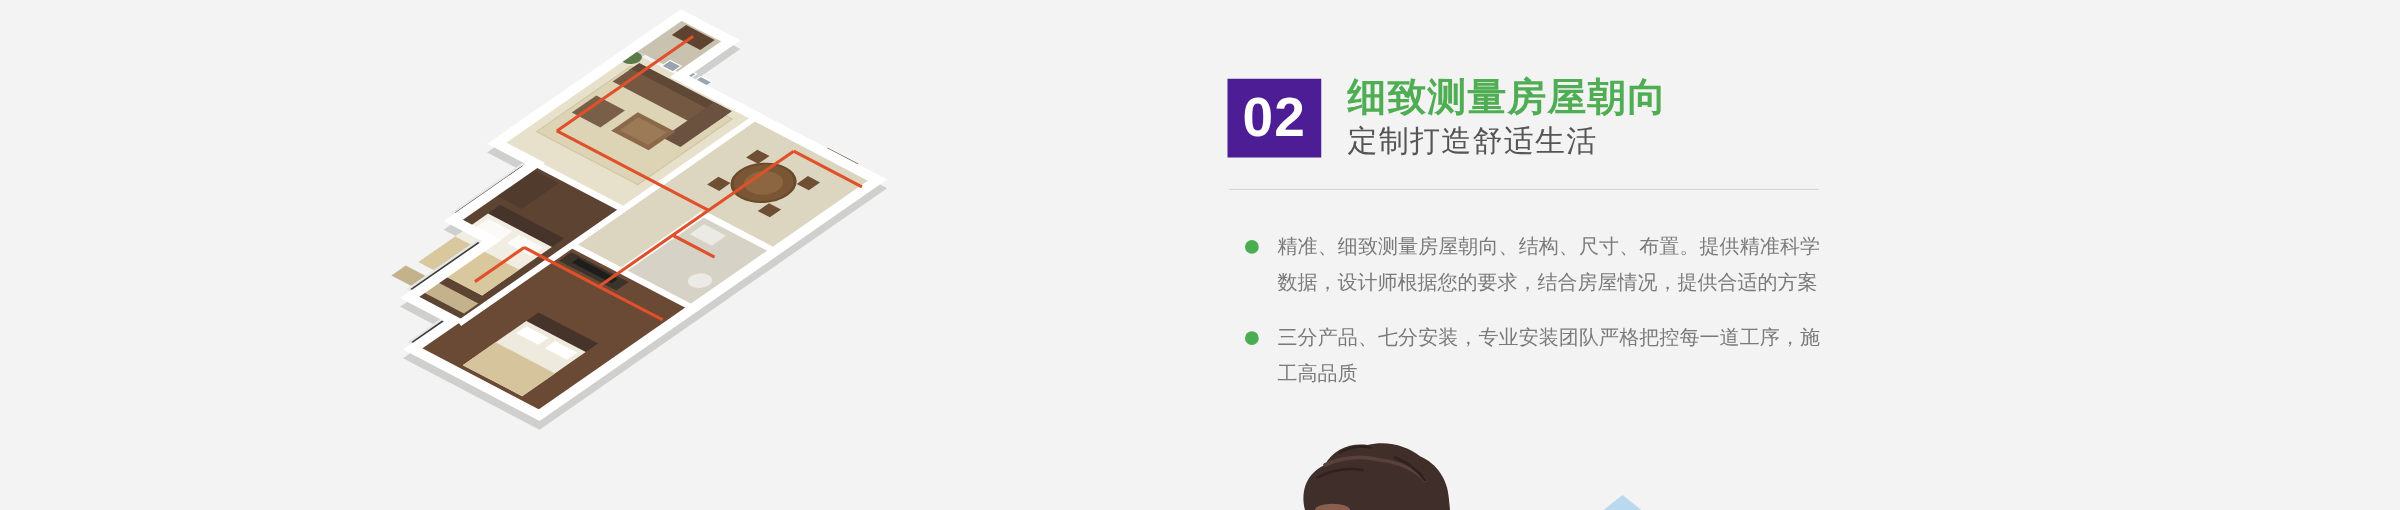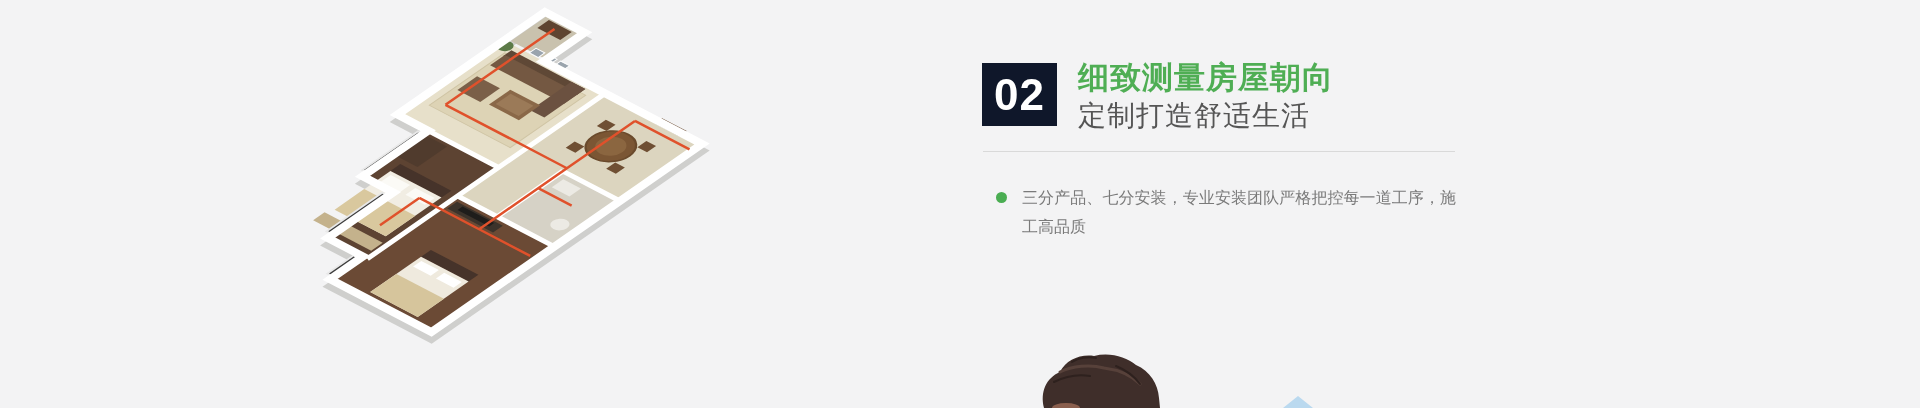--- a/index.html
+++ b/index.html
@@ -10,32 +10,32 @@
     position:relative;
   }
   .stage{position:absolute;left:0;top:0;width:1920px;height:408px;overflow:hidden;}
 
   
   .floorplan{position:absolute;left:300px;top:0;width:460px;height:345px;}
 
   
   .step-badge{
     position:absolute;left:982px;top:63px;width:75px;height:63px;
-    background:#0f172a;color:#ffffff;
+    background:#4c1d95;color:#ffffff;
     display:flex;align-items:center;justify-content:center;
     font-size:44px;font-weight:700;letter-spacing:1px;
   }
   .step-title{
     position:absolute;left:1078px;top:57px;
     font-size:31px;font-weight:700;color:#4fae54;letter-spacing:1px;
     white-space:nowrap;
   }
   .step-subtitle{
     position:absolute;left:1078px;top:97px;
-    font-size:28px;font-weight:400;color:#555555;letter-spacing:1px;
+    font-size:24px;font-weight:400;color:#555555;letter-spacing:1px;
     white-space:nowrap;
   }
   .divider{
     position:absolute;left:983px;top:151px;width:472px;height:1px;
     background:#d9d9d9;
   }
   .bullets{
     position:absolute;left:983px;top:183px;width:474px;
     list-style:none;margin:0;padding:0;
   }
@@ -133,20 +133,24 @@
   </div>
 
   <div class="step-title">细致测量房屋朝向</div>
   <div class="step-subtitle">定制打造舒适生活</div>
 
   <div class="divider"></div>
 
   <ul class="bullets">
     <li class="bullet">
       <span class="bullet-dot"></span>
+      <span class="bullet-text">精准、细致测量房屋朝向、结构、尺寸、布置。提供精准科学数据，设计师根据您的要求，结合房屋情况，提供合适的方案</span>
+    </li>
+    <li class="bullet">
+      <span class="bullet-dot"></span>
       <span class="bullet-text">三分产品、七分安装，专业安装团队严格把控每一道工序，施工高品质</span>
     </li>
   </ul>
 
   <svg class="person-head" viewBox="0 0 160 56" aria-hidden="true">
     <path d="M24,56 C20,40 26,26 40,20 C46,8 60,2 74,4 C90,0 106,5 116,13 C130,19 138,32 139,46 L140,56 Z" fill="#3f2e2a"></path>
     <path d="M40,20 C52,14 70,12 84,16 C100,18 112,24 120,32" stroke="#57413a" stroke-width="3" fill="none" stroke-linecap="round"></path>
     <path d="M34,30 C46,24 58,22 70,24 M96,14 C106,18 114,24 120,32 M52,10 C58,6 68,4 76,6" stroke="#2e211e" stroke-width="2" fill="none" stroke-linecap="round"></path>
     <ellipse cx="46" cy="56" rx="14" ry="5" fill="#8a5f4e"></ellipse>
   </svg>

